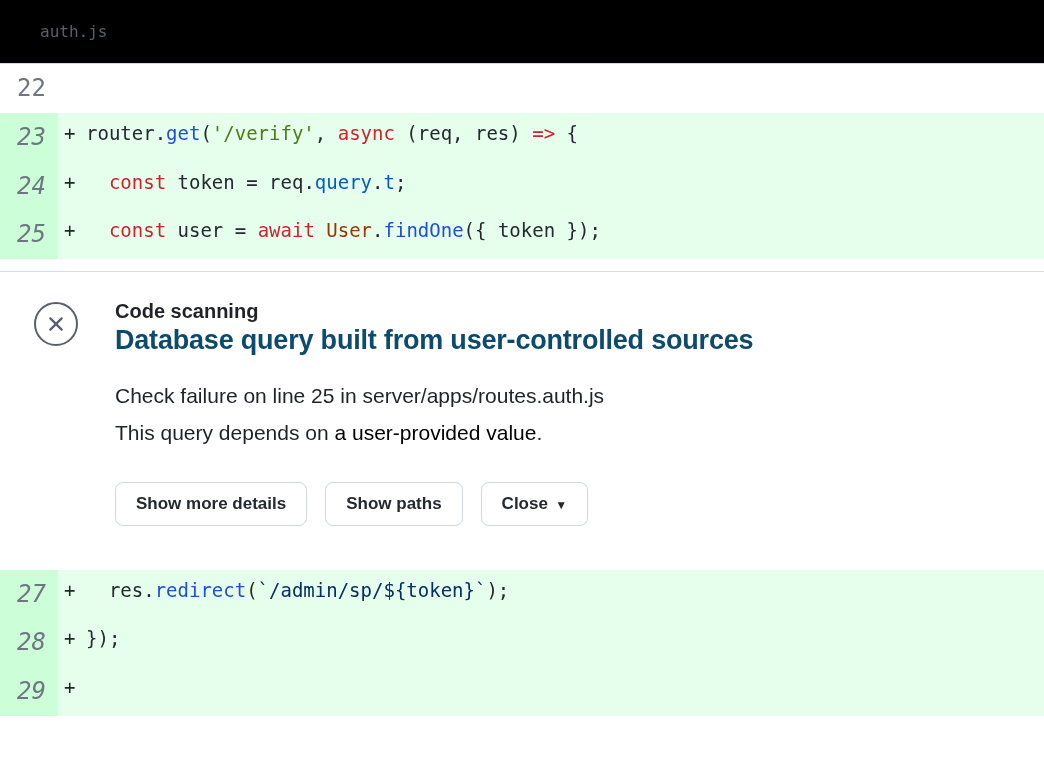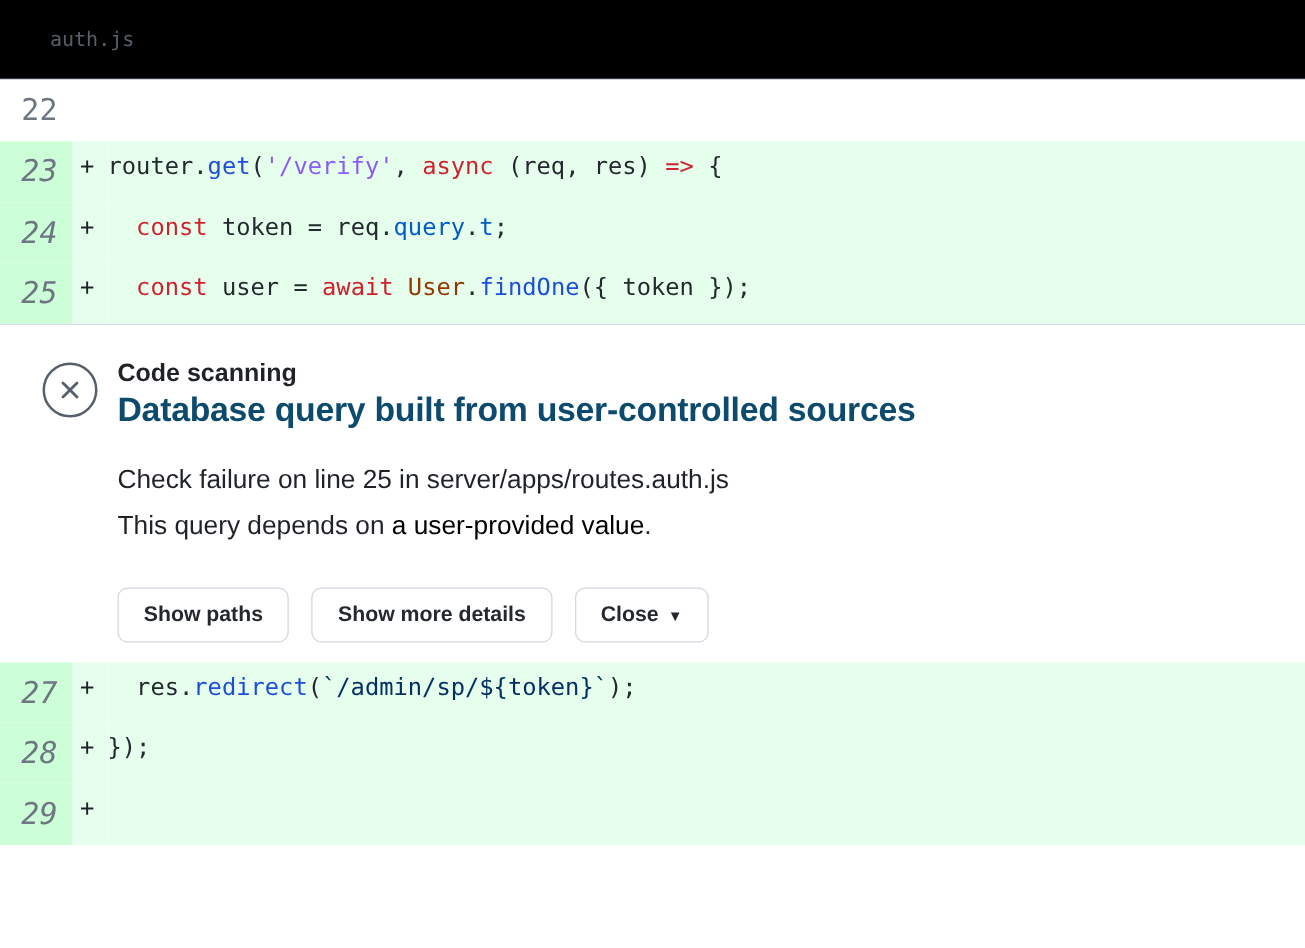--- a/index.html
+++ b/index.html
@@ -44,34 +44,35 @@
   .codecell {
     padding: 4px 4px 4px 0;
     white-space: pre;
   }
   tr.added .marker, tr.added .codecell { background: #e6ffec; }
   tr.context .marker, tr.context .codecell { background: #ffffff; }
   tr.context .linenum { background: #ffffff; }
   
   .tk-kw   { color: #cf222e; } 
   .tk-fn   { color: #1d4ed8; } 
-  .tk-str  { color: #8b5cf6; } 
+  .tk-str  { color: #4d7c0f; } 
   .tk-cls  { color: #953800; } 
   .tk-prop { color: #005cc5; } 
   .tk-op   { color: #cf222e; } 
   .tk-punc { color: #24292f; }
   .tk-await{ color: #cf222e; }
   .tk-tmpl { color: #032f62; }
 
   
   .scan-panel {
     display: flex;
-    padding: 28px 20px 16px 34px;
-    gap: 16px;
+    padding: 28px 20px 44px 34px;
+    gap: 37px;
     border-top: 1px solid #d8dee4;
+    margin-top: 12px;
   }
   .scan-icon {
     flex: 0 0 44px;
     height: 44px;
     border: 2px solid #57606a;
     border-radius: 50%;
     display: flex;
     align-items: center;
     justify-content: center;
     margin-top: 2px;
@@ -138,22 +139,22 @@
   <div class="scan-body">
     <div class="scan-sub">Code scanning</div>
     <div class="scan-title">Database query built from user-controlled sources</div>
     <div class="scan-desc">
       <div>Check failure on line 25 in server/apps/routes.auth.js</div>
       <div>
         <span>This query depends on </span><a href="#" class="scan-link">a user-provided value</a><span>.</span>
       </div>
     </div>
     <div class="scan-actions">
+      <button class="btn">Show more details</button>
       <button class="btn">Show paths</button>
-      <button class="btn">Show more details</button>
       <button class="btn">
         <span>Close</span><span class="caret-down"> ▼</span>
       </button>
     </div>
   </div>
 </div>
 
 <table class="diff-table">
   <tbody id="diff-body-after">
       <tr class="added">

